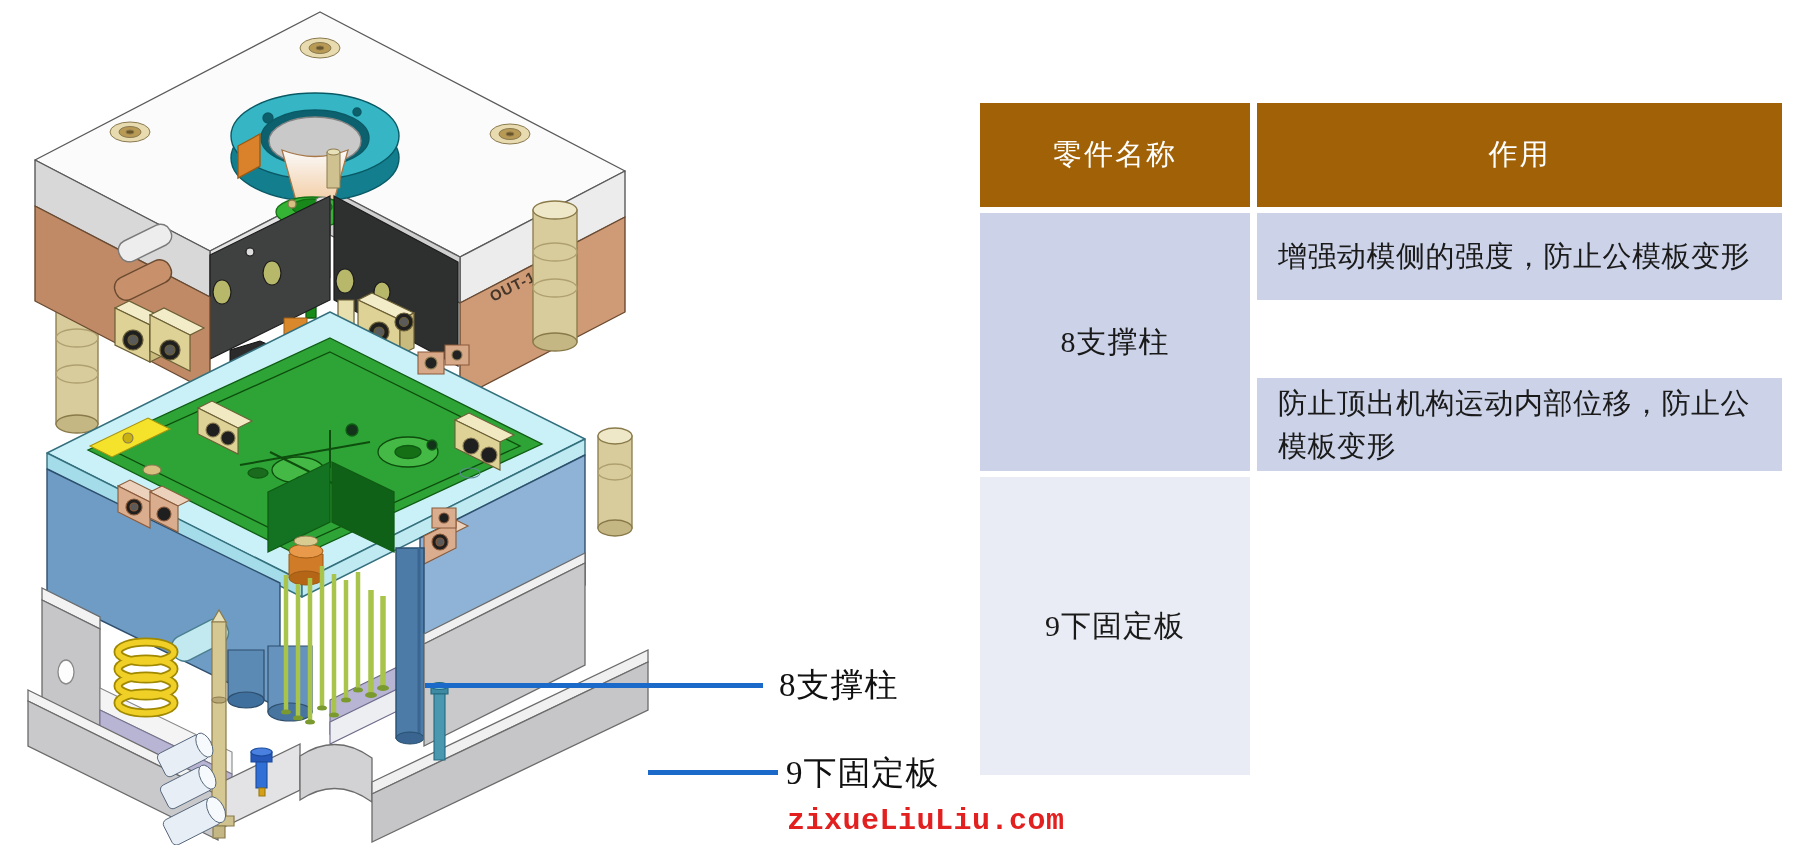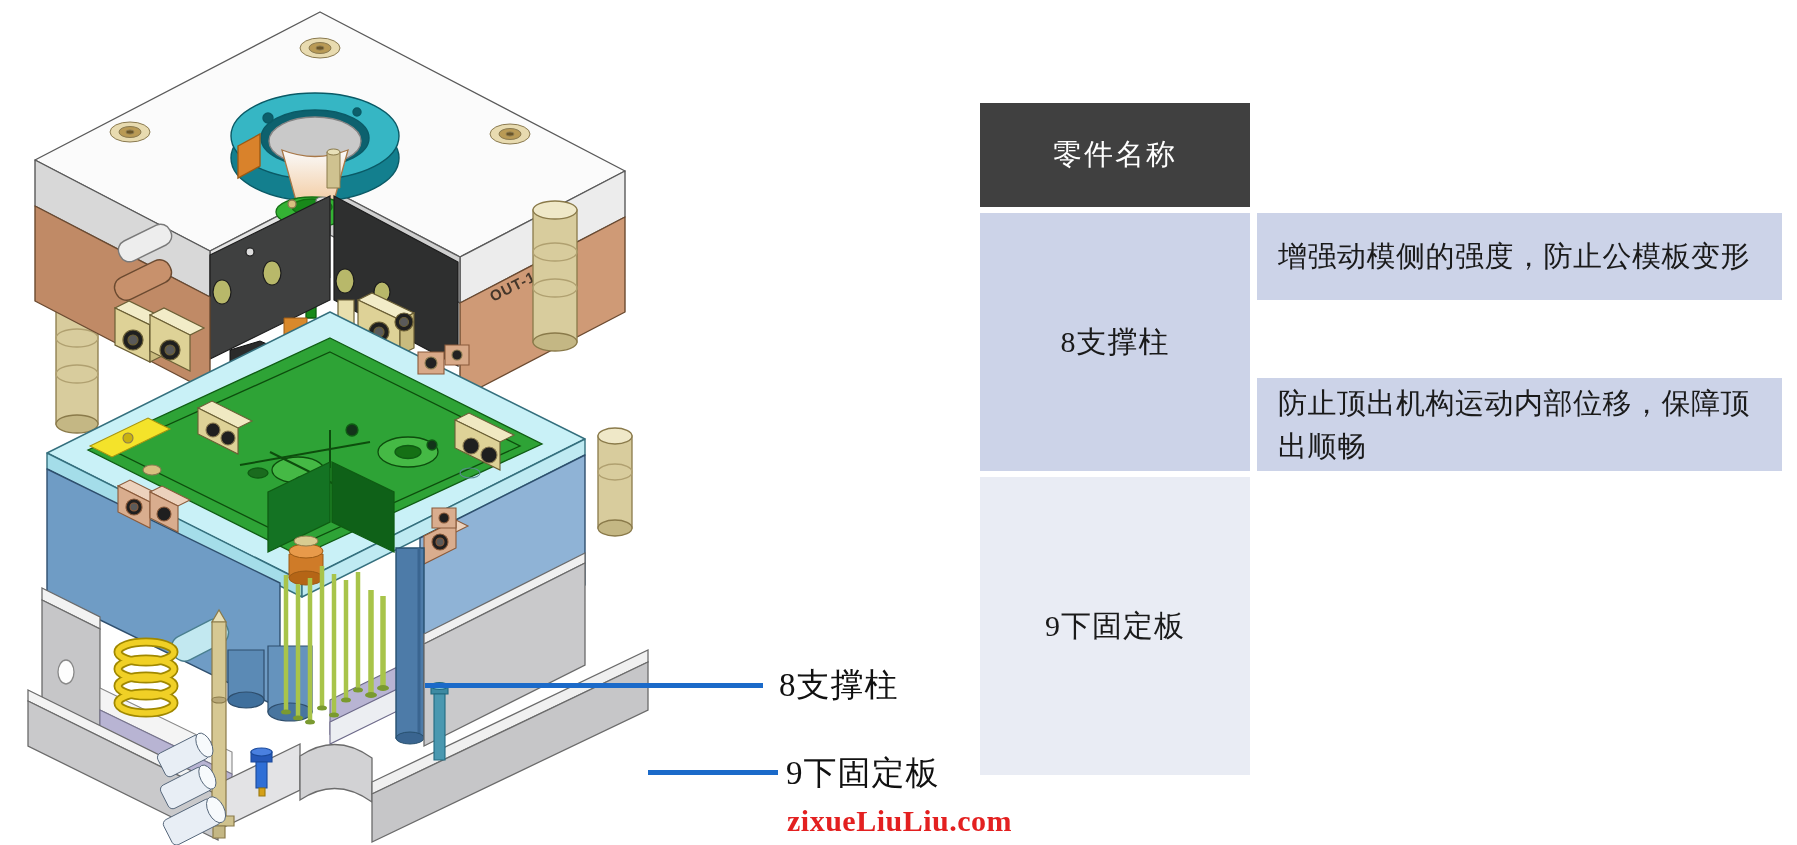--- a/index.html
+++ b/index.html
@@ -13,35 +13,35 @@
   #mold-svg{position:absolute;left:0;top:0;}
 
   
   .callout-line{position:absolute;height:5px;background:#1b6ac9;}
   .callout-label{
     position:absolute;color:#111;font-size:33px;letter-spacing:1px;
     font-family:"Liberation Serif","DejaVu Serif",serif;white-space:nowrap;
   }
   .watermark{
     position:absolute;color:#e32020;font-size:30px;font-weight:bold;
-    font-family:Liberation Serif, serif;letter-spacing:0.5px;
+    font-family:Liberation Mono, monospace;letter-spacing:0.5px;
     white-space:nowrap;
   }
 
   
   .parts-table{
     position:absolute;left:980px;top:103px;
     display:grid;
     grid-template-columns:270px 525px;
     grid-template-rows:104px 87px 66px 93px 166px 126px;
     column-gap:7px;row-gap:6px;
     color:#1a1a1a;
   }
   .cell{display:flex;align-items:center;}
-  .cell.hdr{background:#404040;color:#ffffff;justify-content:center;font-size:29px;letter-spacing:2px;}
+  .cell.hdr{background:#a16207;color:#ffffff;justify-content:center;font-size:29px;letter-spacing:2px;}
   .cell.dark{background:#ccd3e8;}
   .cell.light{background:#e9ecf4;}
   .cell.name{justify-content:center;font-size:30px;letter-spacing:1px;}
   .cell.fn{font-size:29px;line-height:1.45;padding:4px 10px 4px 21px;letter-spacing:0.5px;}
   .c1{grid-column:1;} .c2{grid-column:2;}
   .r1{grid-row:1;} .r2{grid-row:2;} .r3{grid-row:3;} .r4{grid-row:4;} .r5{grid-row:5;} .r6{grid-row:6;}
   .rspan1{grid-row:2 / span 3;}
   .rspan2{grid-row:5 / span 2;}
 
   svg text.cad{
@@ -364,19 +364,20 @@
 <div class="callout-line" style="left:425px;top:683px;width:338px;"></div>
 <div class="callout-label" style="left:779px;top:663px;">8支撑柱</div>
 
 <div class="callout-line" style="left:648px;top:770px;width:130px;"></div>
 <div class="callout-label" style="left:786px;top:751px;">9下固定板</div>
 
 <div class="watermark" style="left:787px;top:804px;">zixueLiuLiu.com</div>
 
 <div class="parts-table">
   <div class="cell hdr c1 r1">零件名称</div>
+  <div class="cell hdr c2 r1">作用</div>
 
   <div class="cell dark name c1 rspan1">8支撑柱</div>
   <div class="cell dark fn c2 r2">增强动模侧的强度，防止公模板变形</div>
-  <div class="cell dark fn c2 r4">防止顶出机构运动内部位移，保障顶出顺畅</div>
+  <div class="cell dark fn c2 r4">防止顶出机构运动内部位移，防止公模板变形</div>
 
   <div class="cell light name c1 rspan2">9下固定板</div>
 </div>
 
 </body></html>

